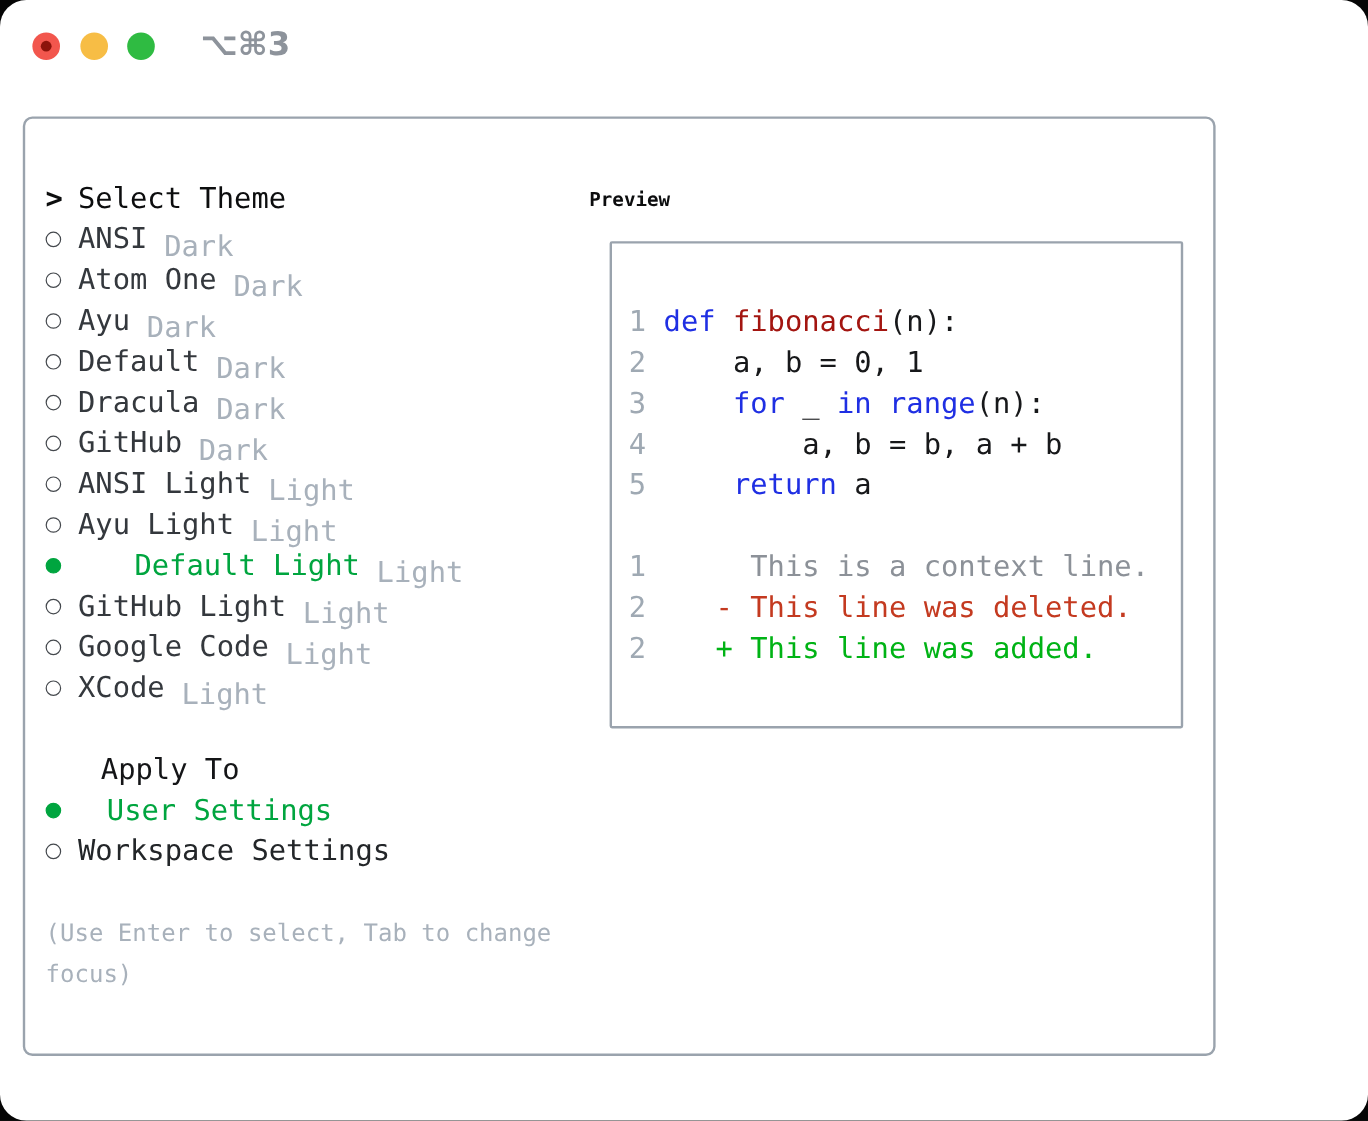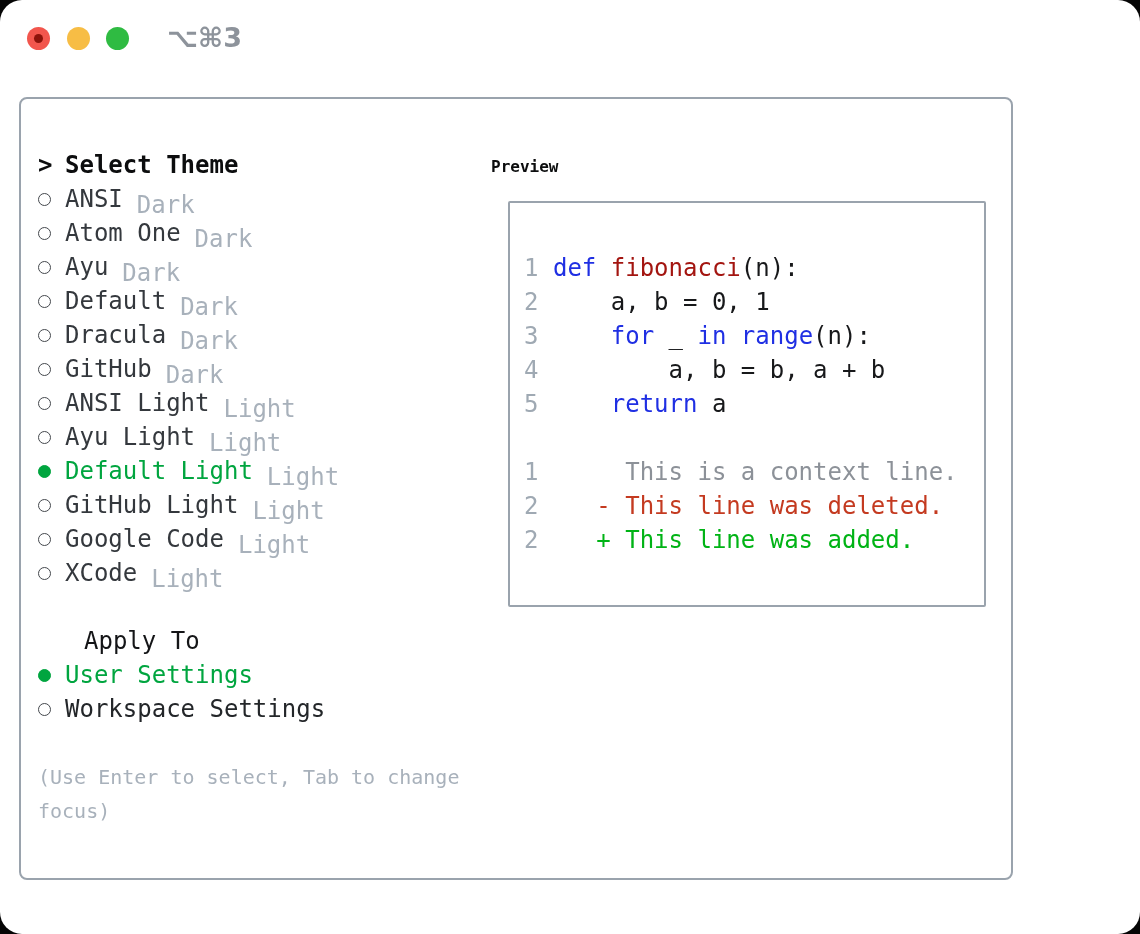--- a/index.html
+++ b/index.html
@@ -39,27 +39,27 @@
   
   .content-box{
     position:absolute;left:19px;top:97px;width:994px;height:783px;
     border:2px solid var(--border-gray);border-radius:8px;background:#fff;box-sizing:border-box;
   }
   .row{display:flex;align-items:center;height:34px;font-size:24px;white-space:pre;}
   .marker{display:inline-flex;width:27px;align-items:center;flex:0 0 27px;}
   .prompt{color:var(--title-black);font-weight:bold;}
   .dot{width:13px;height:13px;border:1.5px solid var(--ring-gray);border-radius:50%;box-sizing:border-box;}
   .dot-on{background:var(--ui-green);border-color:var(--ui-green);}
-  .section-title{color:var(--title-black);font-weight:bold;}
+  .section-title{color:var(--title-black);font-weight:normal;}
   .section-title.regular{font-weight:normal;color:#141517;margin-left:19px;}
   .tname{color:var(--theme-name);}
-  .tname.sel{color:var(--ui-green);}
+  .tname.sel{color:var(--ui-green);margin-left:47px;}
   .ttag{color:var(--tag-gray);margin-left:14px;margin-top:12px;}
   .opt-label{color:#232629;}
-  .opt-label.sel{color:var(--ui-green);}
+  .opt-label.sel{color:var(--ui-green);margin-left:24px;}
   #theme-section{position:absolute;left:17px;top:49px;}
   #apply-section{position:absolute;left:17px;top:525px;}
   #hint{position:absolute;left:17px;top:661px;width:430px;font-size:20px;line-height:34px;color:var(--hint-gray);}
   
   #preview-title{position:absolute;left:470px;top:50px;height:34px;display:flex;align-items:center;font-size:16px;font-weight:bold;color:var(--title-black);}
   #preview-box{
     position:absolute;left:487px;top:102px;width:478px;height:406px;box-sizing:border-box;
     border:2px solid var(--border-gray);border-radius:2px;background:#fff;
     padding:48px 0 0 14px;overflow:hidden;
   }

